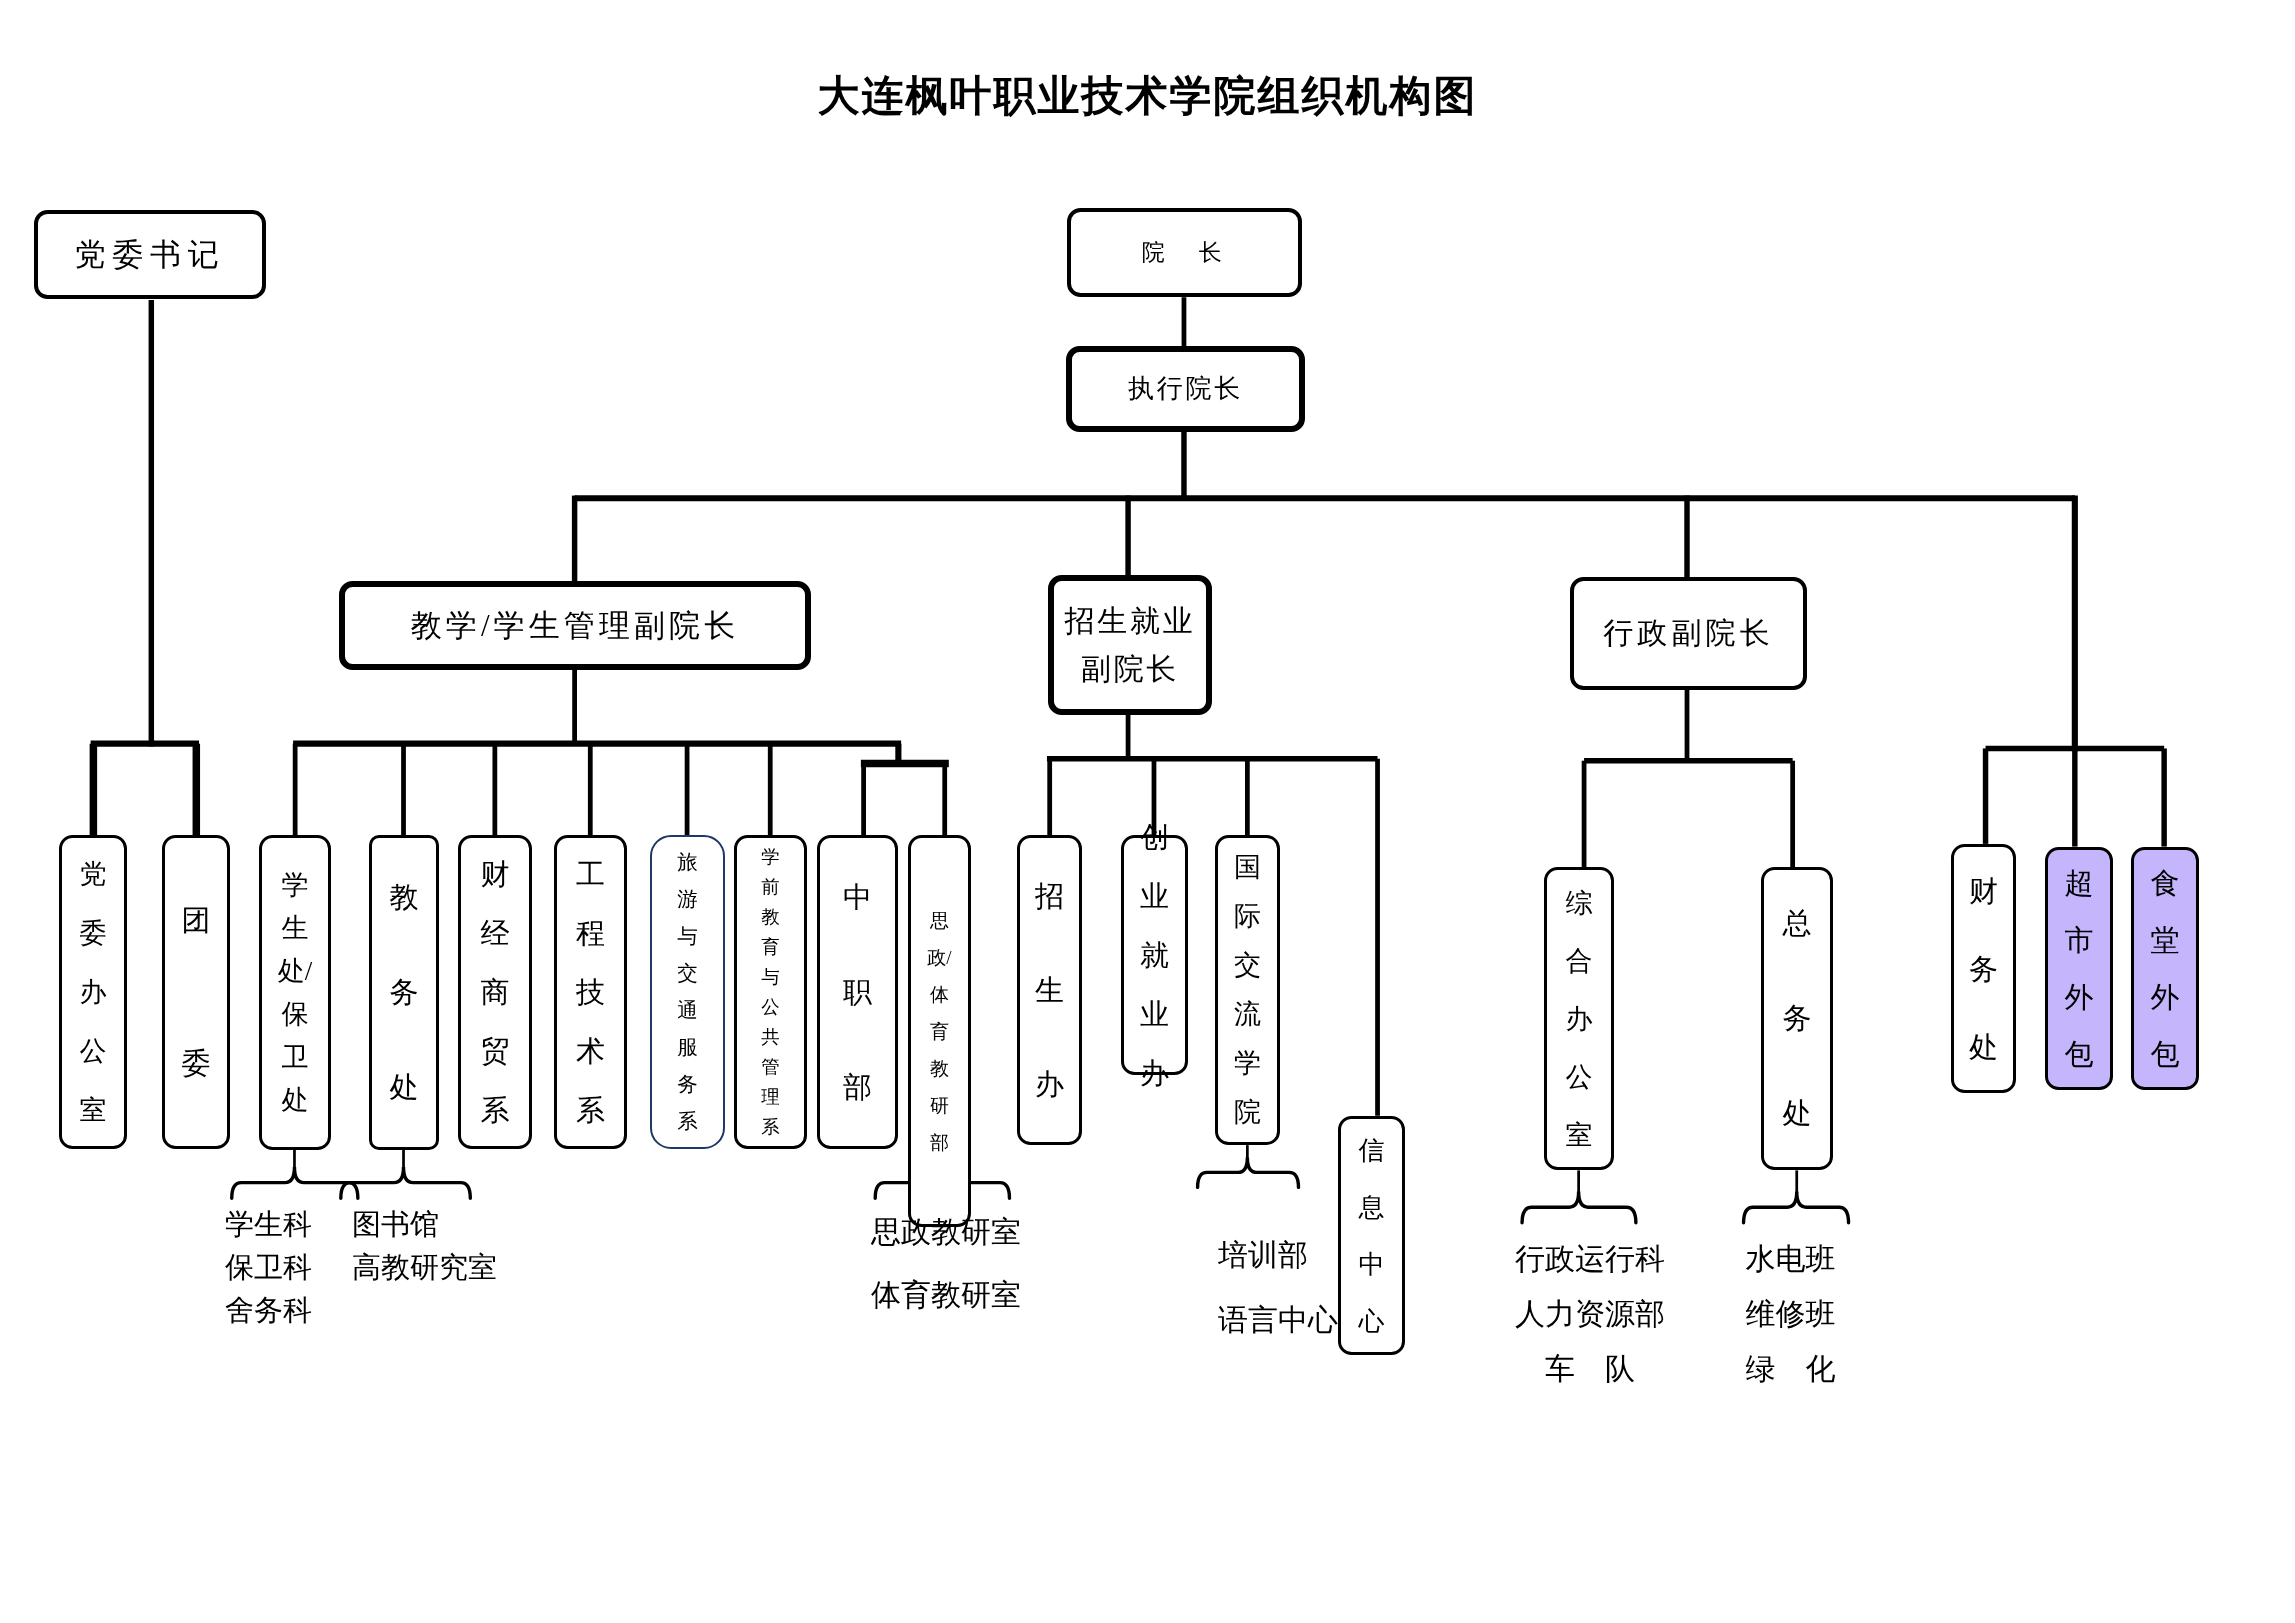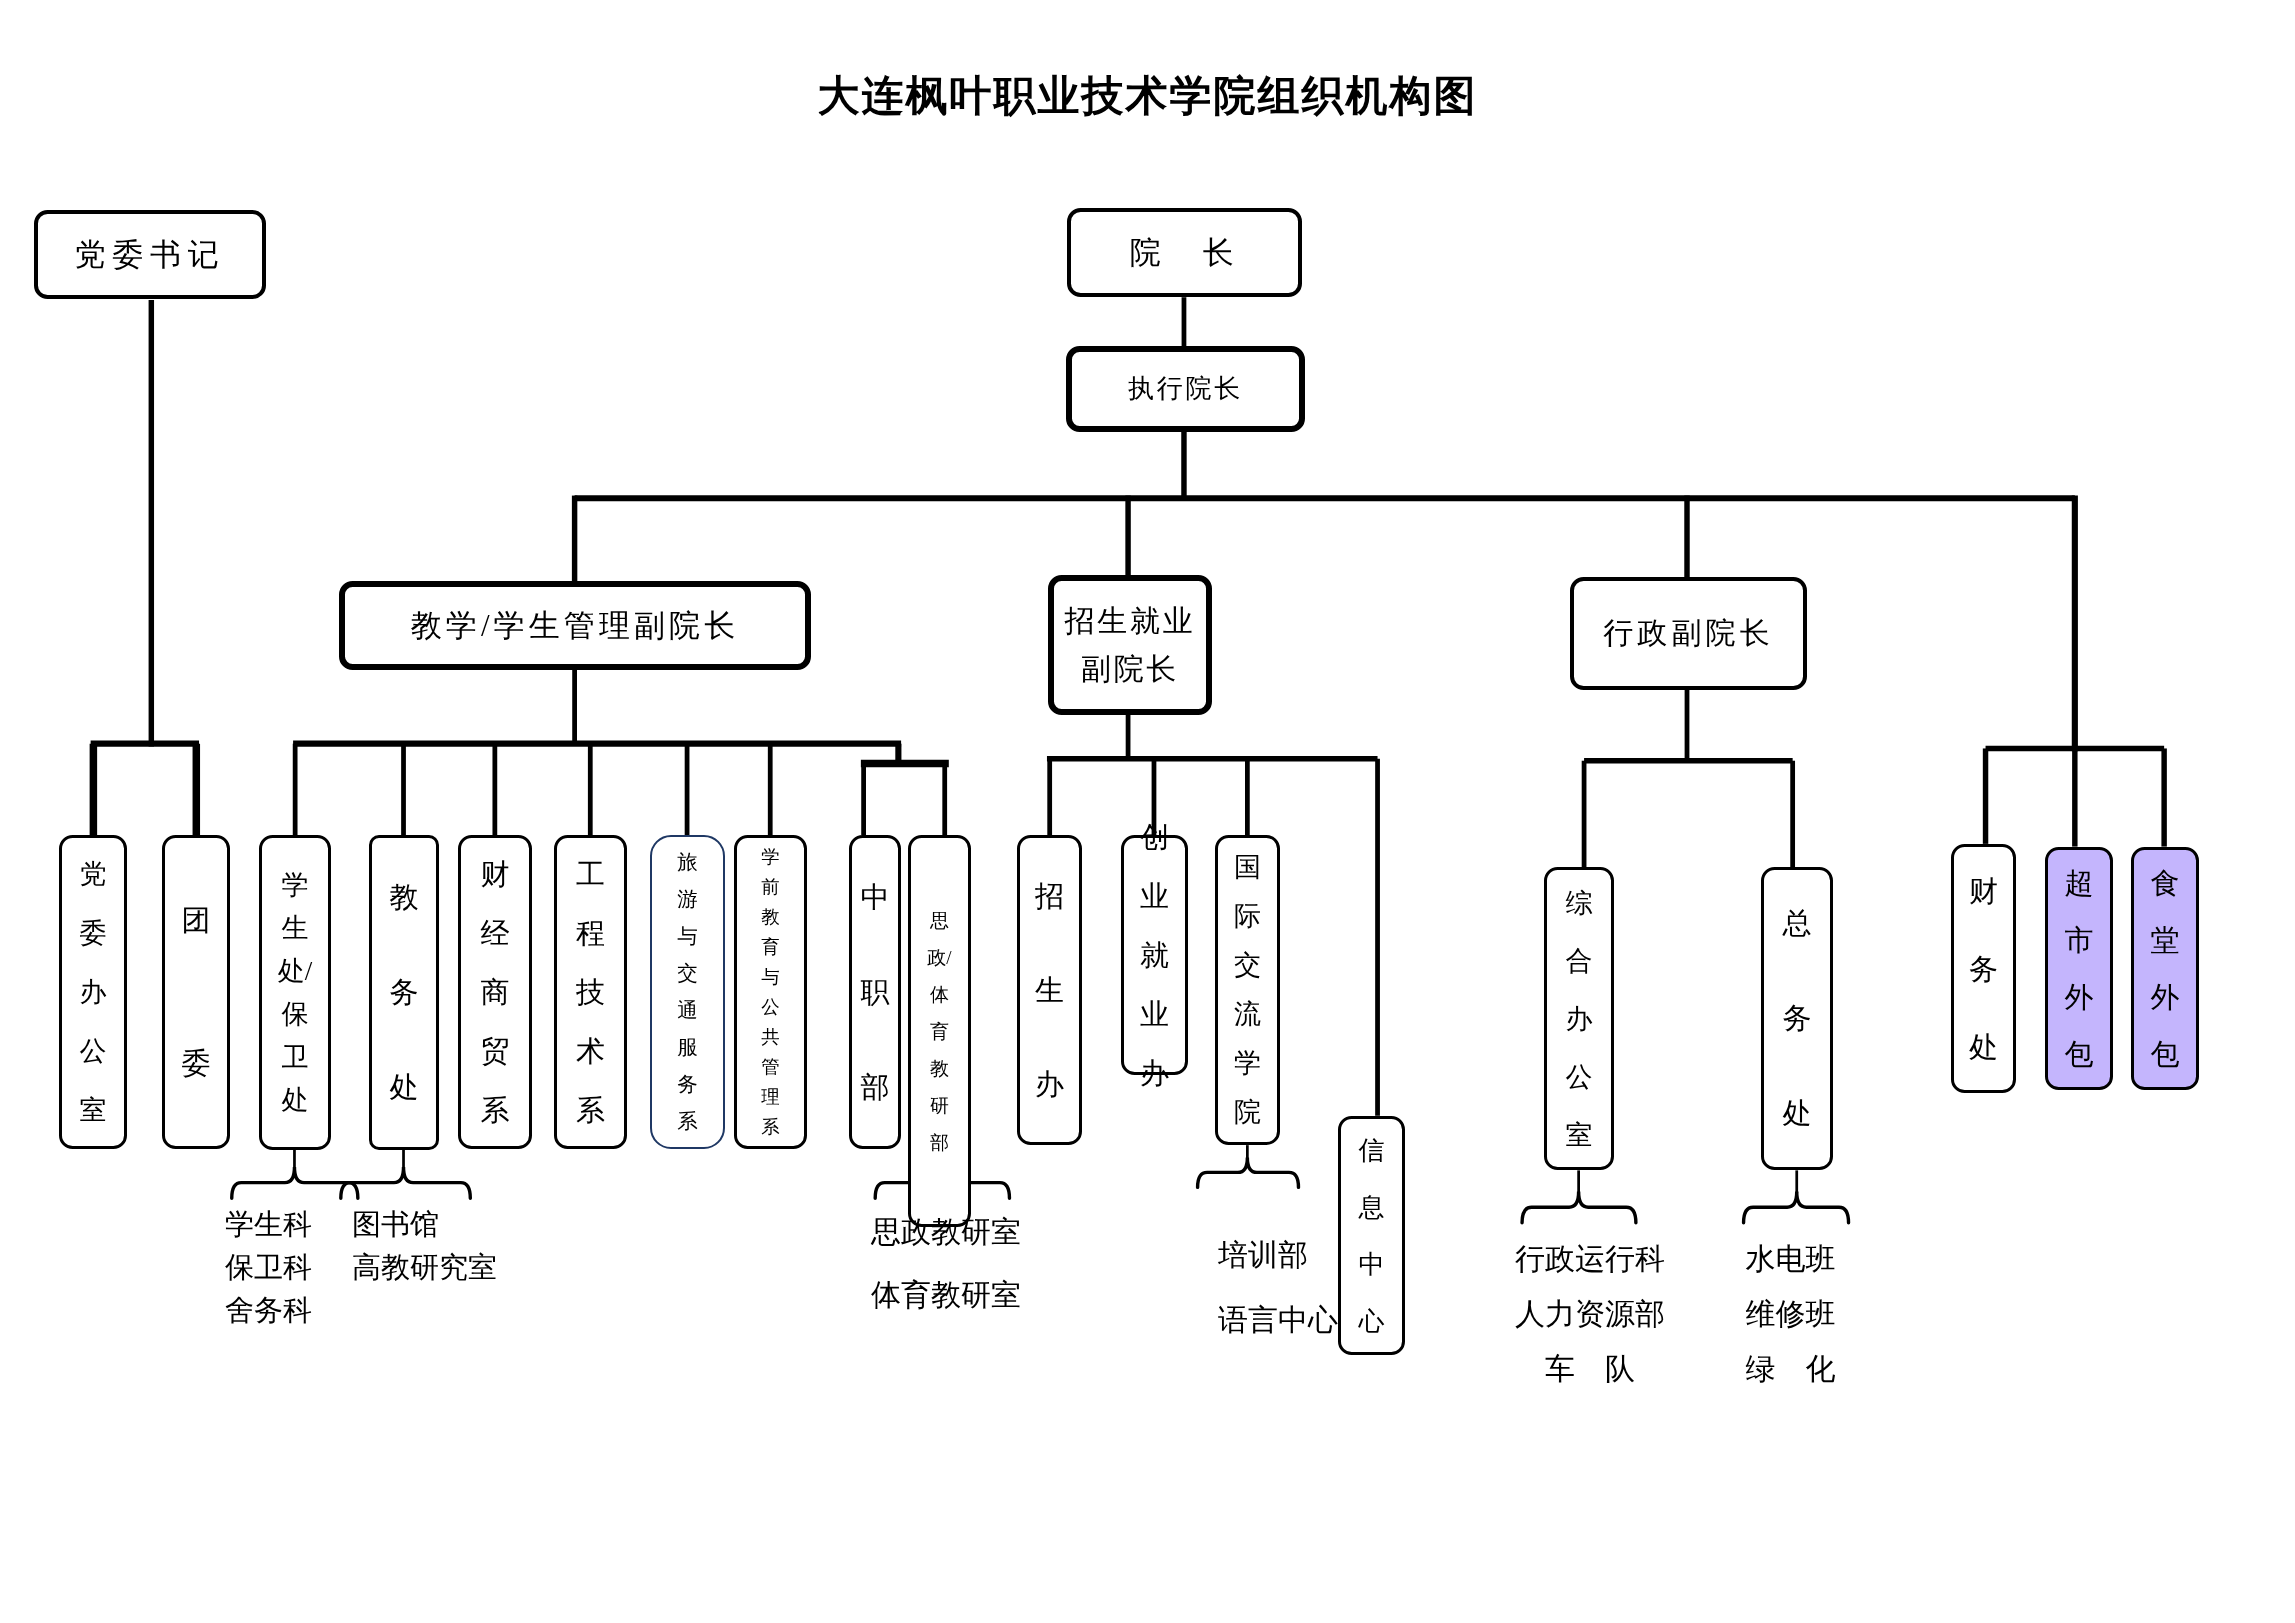--- a/index.html
+++ b/index.html
@@ -106,21 +106,21 @@
       <path d="M1757,1742 Q1757,1720 1771,1720 L1816,1720 Q1830,1720 1830,1698 Q1830,1720 1844,1720 L1891,1720 Q1905,1720 1905,1742"></path>
       <path d="M2233,1794 Q2233,1771 2247,1771 L2302,1771 Q2316,1771 2316,1748 Q2316,1771 2330,1771 L2386,1771 Q2400,1771 2400,1794"></path>
       <path d="M2558,1794 Q2558,1771 2572,1771 L2622,1771 Q2636,1771 2636,1748 Q2636,1771 2650,1771 L2698,1771 Q2712,1771 2712,1794"></path>
     </g>
   </svg>
 
   <div class="box h" style="left:34px;top:210px;width:232px;height:89px;border-width:4.8px;font-size:31px;letter-spacing:6.8px;">
     <span class="t">党委书记</span>
   </div>
 
-  <div class="box h" style="left:1067px;top:208px;width:235px;height:89px;border-width:4.8px;font-size:31px;letter-spacing:5.5px;">
+  <div class="box h" style="left:1067px;top:208px;width:235px;height:89px;border-width:4.8px;font-size:23px;letter-spacing:5.5px;">
     <span class="t">院　长</span>
   </div>
 
   <div class="box h" style="left:1066px;top:346px;width:239px;height:86px;border-width:6.1px;font-size:26px;letter-spacing:2.7px;">
     <span class="t">执行院长</span>
   </div>
 
   <div class="box h" style="left:339px;top:581px;width:472px;height:89px;border-width:6.1px;font-size:31px;letter-spacing:4.1px;">
     <span class="t">教学/学生管理副院长</span>
   </div>
@@ -159,21 +159,21 @@
   </div>
 
   <div class="box v blue" style="left:650px;top:835px;width:75px;height:314px;font-size:20.5px;">
     <span class="t" style="line-height:37px;">旅游与交通服务系</span>
   </div>
 
   <div class="box v" style="left:734px;top:835px;width:73px;height:314px;font-size:18.4px;">
     <span class="t" style="line-height:30px;">学前教育与公共管理系</span>
   </div>
 
-  <div class="box v" style="left:817px;top:835px;width:52px;height:314px;font-size:29px;margin-left:32px;">
+  <div class="box v" style="left:817px;top:835px;width:81px;height:314px;font-size:29px;">
     <span class="t" style="line-height:95px;">中职部</span>
   </div>
 
   <div class="box v" style="left:908px;top:835px;width:63px;height:392px;font-size:19px;">
     <span class="t" style="line-height:37px;">思政/体育教研部</span>
   </div>
 
   <div class="box v" style="left:1017px;top:835px;width:65px;height:310px;font-size:29px;">
     <span class="t" style="line-height:94px;">招生办</span>
   </div>

